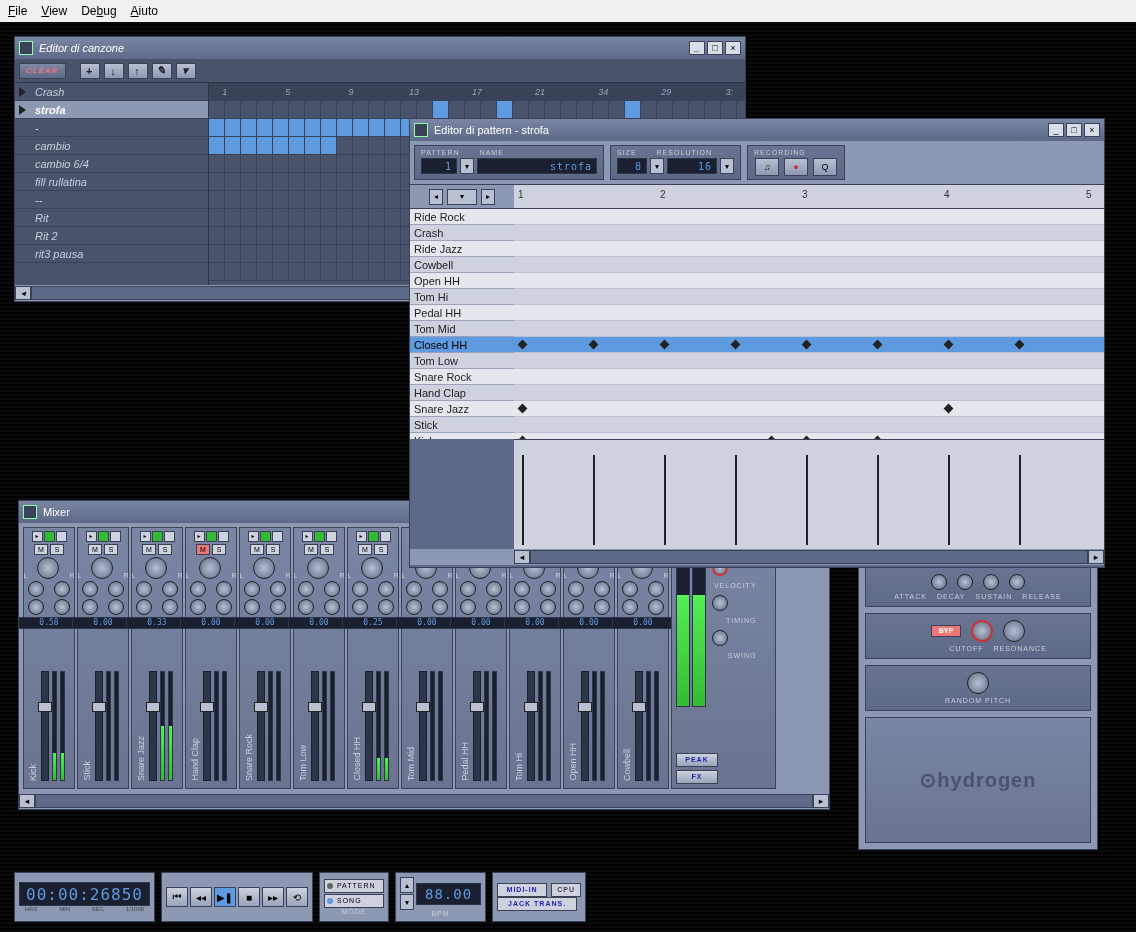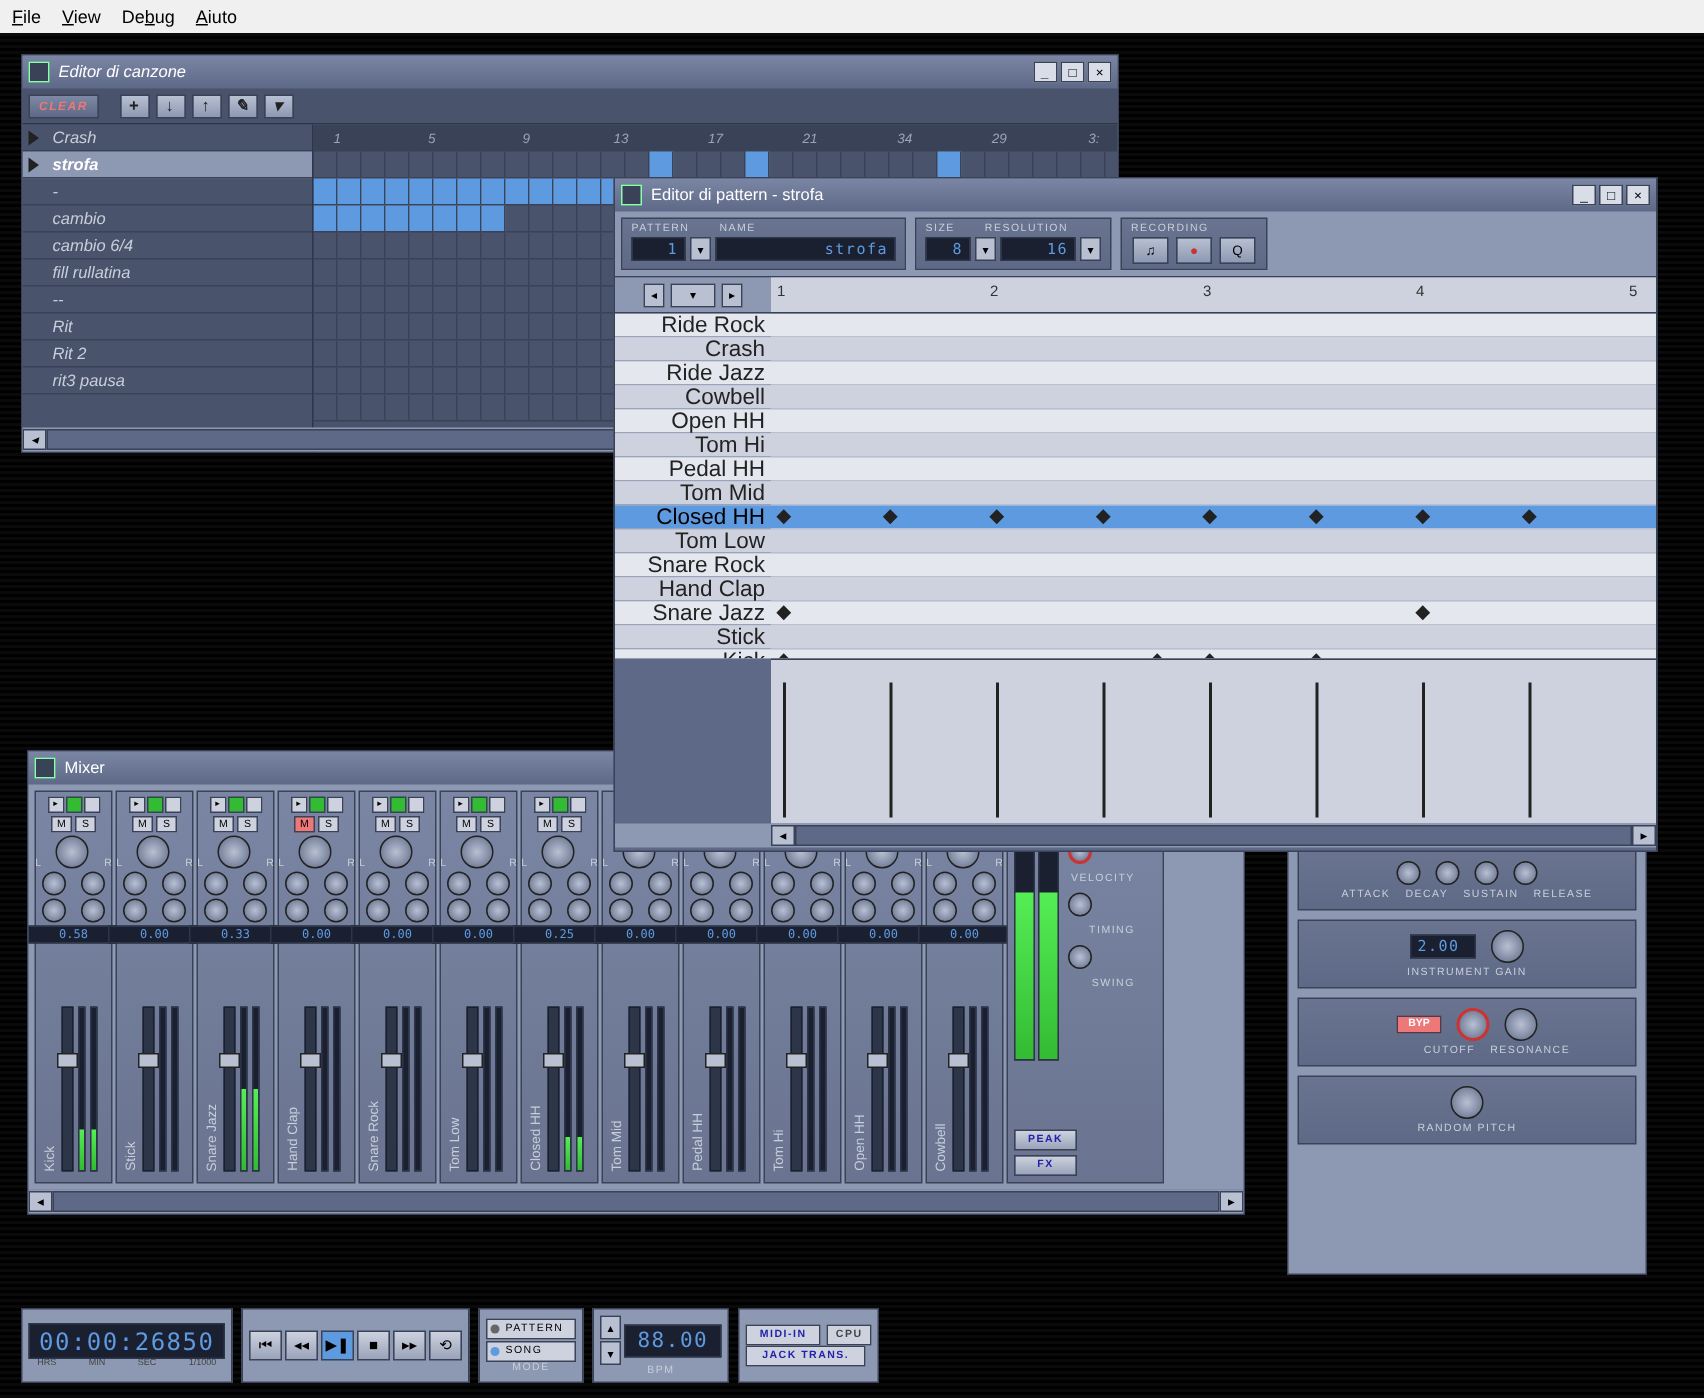--- a/index.html
+++ b/index.html
@@ -42,21 +42,21 @@
 .panel-row { display:flex; gap:3px; align-items:center;}
 .lcd { height:16px; background:#1a2030; border:1px solid #2d3548; color:#5e9ae0; font-family:monospace; font-size:10px; padding:0 4px; display:inline-flex; align-items:center; letter-spacing:1px;}
 .dd-btn{width:14px;height:16px;background:#b8c0d2;border:1px solid #3a4258;font-size:8px;display:flex;align-items:center;justify-content:center;}
 .rec-btns button{width:24px;height:18px;background:linear-gradient(#b8c0d2,#8d98b2);border:1px solid #3a4258;margin:0 1px;font-size:9px;}
 .pat-ruler-row{height:24px;background:#8d98b2;display:flex;border-bottom:1px solid #3a4258;}
 .pat-ctrl{width:104px;display:flex;align-items:center;justify-content:center;gap:4px;}
 .pat-ruler{flex:1;background:#cdd2de;position:relative;font-size:10px;color:#333;}
 .pat-ruler span{position:absolute;top:4px;}
 .pat-body{display:flex;height:230px;overflow:hidden;}
 .inst-list{width:104px;background:#cdd2de;overflow:hidden;}
-.inst-row{height:16px;font-size:15px;padding:0 4px;line-height:16px;border-bottom:1px solid #9aa3ba;color:#222;background:#e4e7ee;text-align:right;}
+.inst-row{height:16px;font-size:11px;padding:0 4px;line-height:16px;border-bottom:1px solid #9aa3ba;color:#222;background:#e4e7ee;}
 .inst-row.alt{background:#cdd2de;}
 .inst-row.sel{background:#5e9ae0;color:#000;}
 .note-grid{flex:1;position:relative;background:#e4e7ee;}
 .ng-row{height:16px;border-bottom:1px solid #b8c0d2;position:relative;}
 .ng-row.alt{background:#cdd2de;}
 .ng-row.sel{background:#5e9ae0;}
 .note{position:absolute;width:7px;height:7px;background:#222;transform:rotate(45deg);top:4px;margin-left:-3px;}
 .vel-area{height:110px;background:#cdd2de;border-top:1px solid #3a4258;position:relative;margin-left:104px;}
 .vel-bar{position:absolute;bottom:4px;width:2px;background:#222;}
 
@@ -1192,41 +1192,35 @@
     </div>
     <div class="ilbl-row">
       <span class="ilbl">ATTACK</span>
       <span class="ilbl">DECAY</span>
       <span class="ilbl">SUSTAIN</span>
       <span class="ilbl">RELEASE</span>
     </div>
   </div>
   <div class="ipanel">
     <div class="ipanel-row">
-      <div class="lcd" style="width:44px">2.00</div>
-      <div class="knob big"></div>
-    </div>
-    <span class="ilbl">INSTRUMENT GAIN</span>
-  </div>
-  <div class="ipanel">
-    <div class="ipanel-row">
       <div class="byp">BYP</div>
       <div class="knob big" style="border:2px solid #c33"></div>
       <div class="knob big"></div>
     </div>
     <div class="ilbl-row">
       <span class="ilbl" style="width:30px"></span>
       <span class="ilbl">CUTOFF</span>
       <span class="ilbl">RESONANCE</span>
     </div>
   </div>
   <div class="ipanel">
     <div class="knob big"></div>
     <span class="ilbl">RANDOM PITCH</span>
   </div>
+  <div class="logo-area">⊙hydrogen</div>
 </div>
 
 <div id="transport">
   <div class="tpanel">
     <div class="time-lcd">00:00:26850</div>
     <div class="time-lbls">
       <span>HRS</span>
         <span>MIN</span>
         <span>SEC</span>
         <span>1/1000</span>

